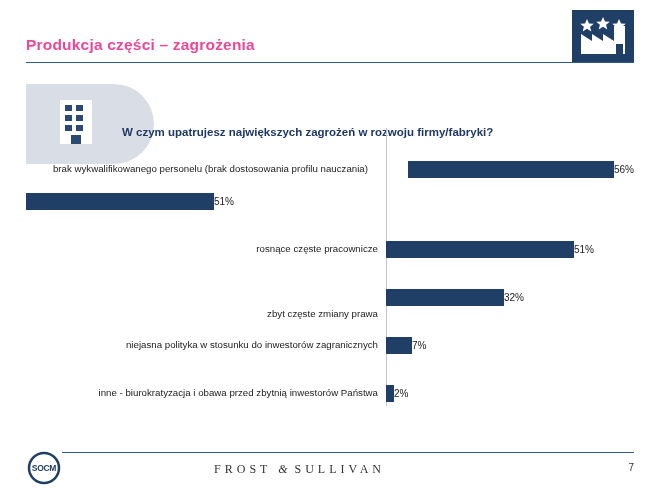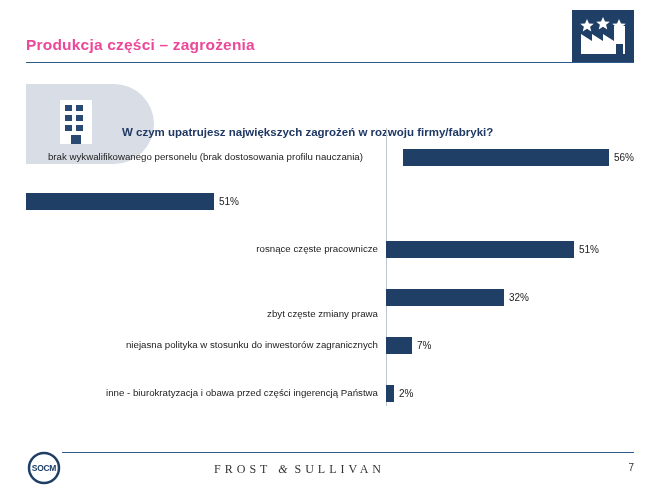--- a/index.html
+++ b/index.html
@@ -104,21 +104,20 @@
     display: flex;
     align-items: center;
   }
   .bar {
     height: 17px;
     background: #1F3F66;
   }
   .val-label {
     font-size: 10px;
     color: #1a1a1a;
-    margin-left: 5px;
     white-space: nowrap;
   }
   #axis-line {
     position: absolute;
     left: 360px;
     top: 4px;
     width: 1px;
     height: 278px;
     background: #BFC6D0;
   }
@@ -204,21 +203,21 @@
       <rect x="20" y="27" width="7" height="6" fill="#2B4A73"></rect>
       <rect x="15" y="37" width="10" height="9" fill="#2B4A73"></rect>
     </svg>
   </div>
 
   <div id="question">W czym upatrujesz największych zagrożeń w rozwoju firmy/fabryki?</div>
 
   <div id="chart">
     <div id="axis-line"></div>
 
-    <div class="row" style="top:10px;gap:32px;">
+    <div class="row" style="top:22px;gap:32px;">
       <div class="cat-label">brak wykwalifikowanego personelu (brak dostosowania profilu nauczania)</div>
       <div class="bar-area">
         <div class="bar" style="width:206px;"></div>
         <div class="val-label">56%</div>
       </div>
     </div>
 
     <div class="row" style="top:54px;">
       <div class="bar-area">
         <div class="bar" style="width:188px;"></div>
@@ -244,21 +243,21 @@
 
     <div class="row" style="top:198px;">
       <div class="cat-label">niejasna polityka w stosunku do inwestorów zagranicznych</div>
       <div class="bar-area">
         <div class="bar" style="width:26px;"></div>
         <div class="val-label">7%</div>
       </div>
     </div>
 
     <div class="row" style="top:246px;">
-      <div class="cat-label">inne - biurokratyzacja i obawa przed części ingerencją Państwa</div>
+      <div class="cat-label">inne - biurokratyzacja i obawa przed zbytnią inwestorów Państwa</div>
       <div class="bar-area">
         <div class="bar" style="width:8px;"></div>
         <div class="val-label">2%</div>
       </div>
     </div>
   </div>
 </div>
 
 <div id="footer-rule"></div>
 

